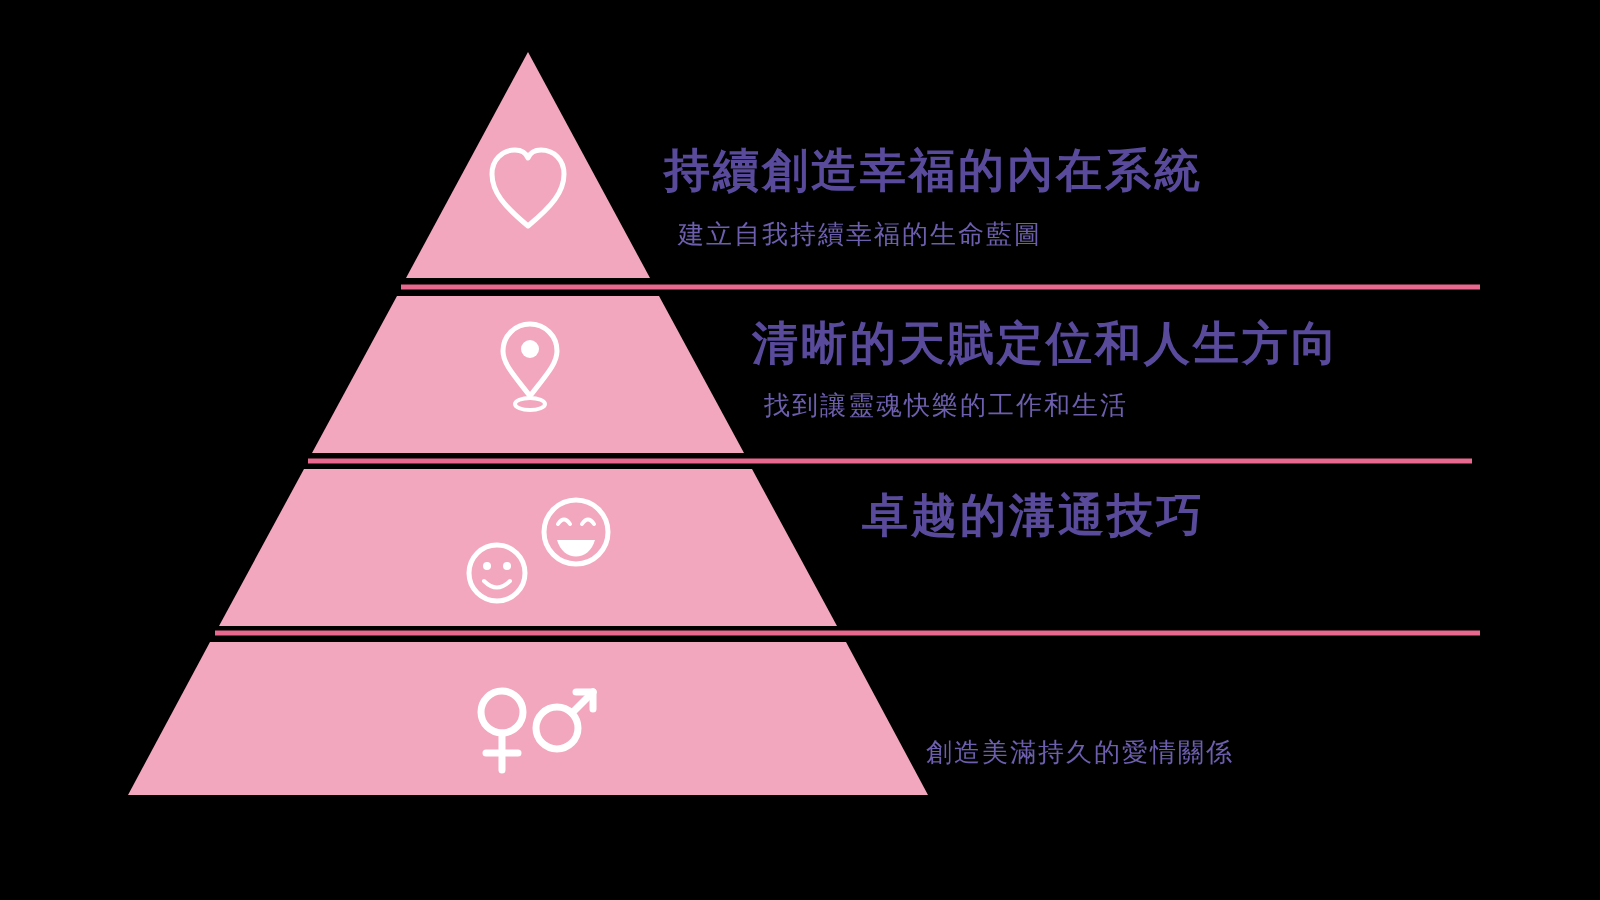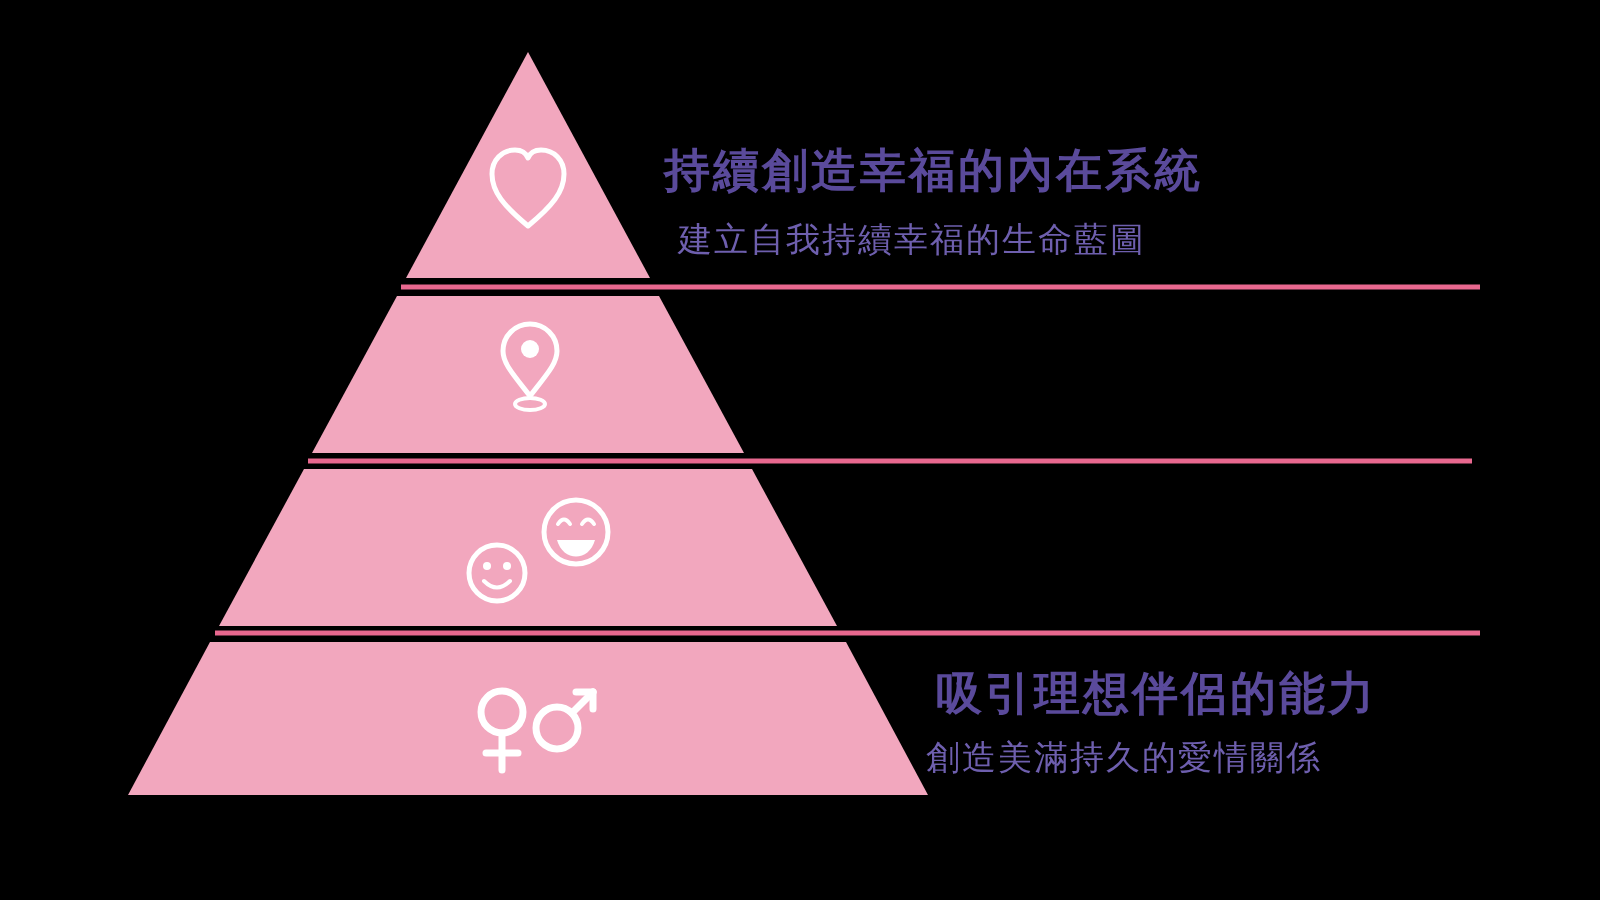--- a/index.html
+++ b/index.html
@@ -17,21 +17,21 @@
   .ic-fill{fill:var(--icon,#ffffff);stroke:none;}
   .ic-thick{stroke:var(--icon,#ffffff);fill:none;stroke-linecap:round;}
   .label-title{
     position:absolute;
     font-size:46px;font-weight:700;
     letter-spacing:3px;white-space:nowrap;
     color:var(--title,#5a4a9b);
   }
   .label-sub{
     position:absolute;
-    font-size:34px;font-weight:400;
+    font-size:26px;font-weight:400;
     letter-spacing:2px;white-space:nowrap;
     color:var(--subtitle,#6e5fae);
   }
 </style>
 </head>
 <body>
 
 <div class="stage">
 
   <svg class="art" width="1600" height="900" viewBox="0 0 1600 900">
@@ -85,18 +85,20 @@
       <circle class="ic-thick" stroke-width="7" cx="557" cy="728" r="21"></circle>
       <line class="ic-thick" stroke-width="7" x1="572" y1="713" x2="593" y2="692"></line>
       <line class="ic-thick" stroke-width="7" x1="593" y1="692" x2="576" y2="692"></line>
       <line class="ic-thick" stroke-width="7" x1="593" y1="692" x2="593" y2="709"></line>
     </g>
   </svg>
 
   <div class="label-title" style="left:664px;top:140px;">持續創造幸福的內在系統</div>
   <div class="label-sub" style="left:678px;top:217px;">建立自我持續幸福的生命藍圖</div>
 
+  <div class="label-title" style="left:752px;top:313px;">清晰的天賦定位和人生方向</div>
+  <div class="label-sub" style="left:764px;top:388px;">找到讓靈魂快樂的工作和生活</div>
 
+  <div class="label-title" style="left:862px;top:485px;">卓越的溝通技巧</div>
 
-  <div class="label-title" style="left:936px;top:663px;">吸引理想伴侶的能力</div>
   <div class="label-sub" style="left:926px;top:735px;">創造美滿持久的愛情關係</div>
 
 </div>
 
 </body></html>

